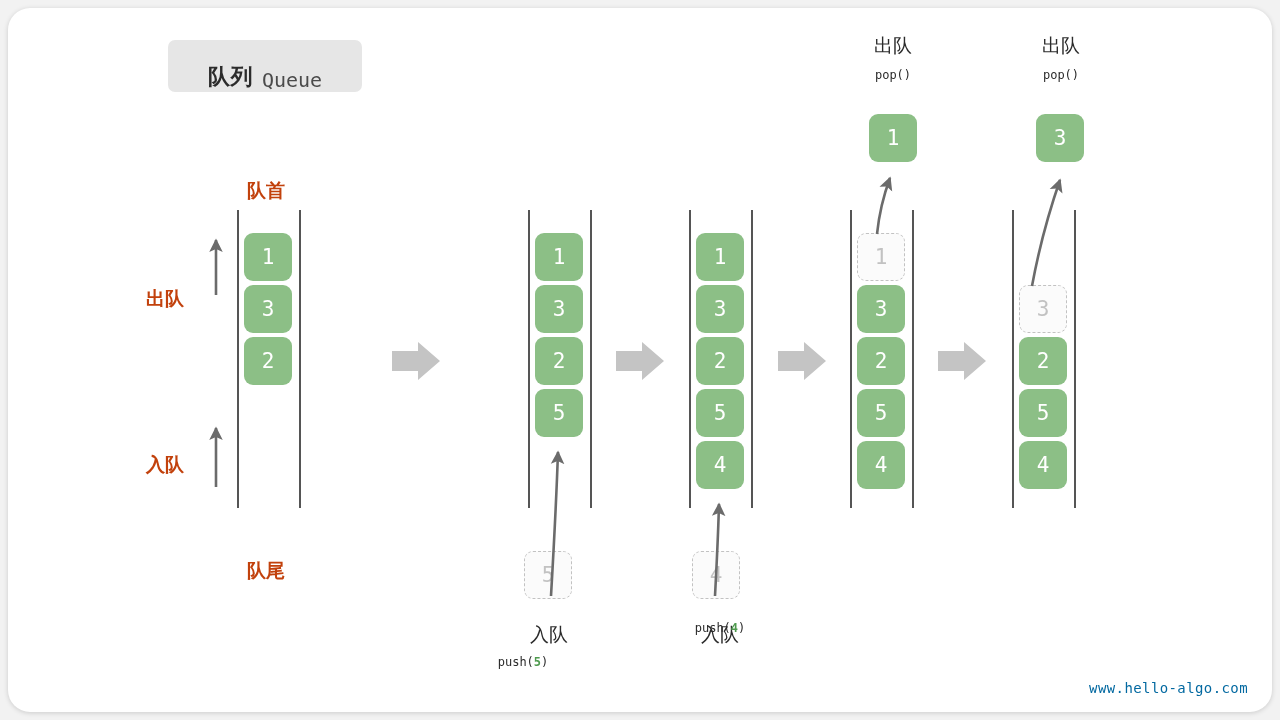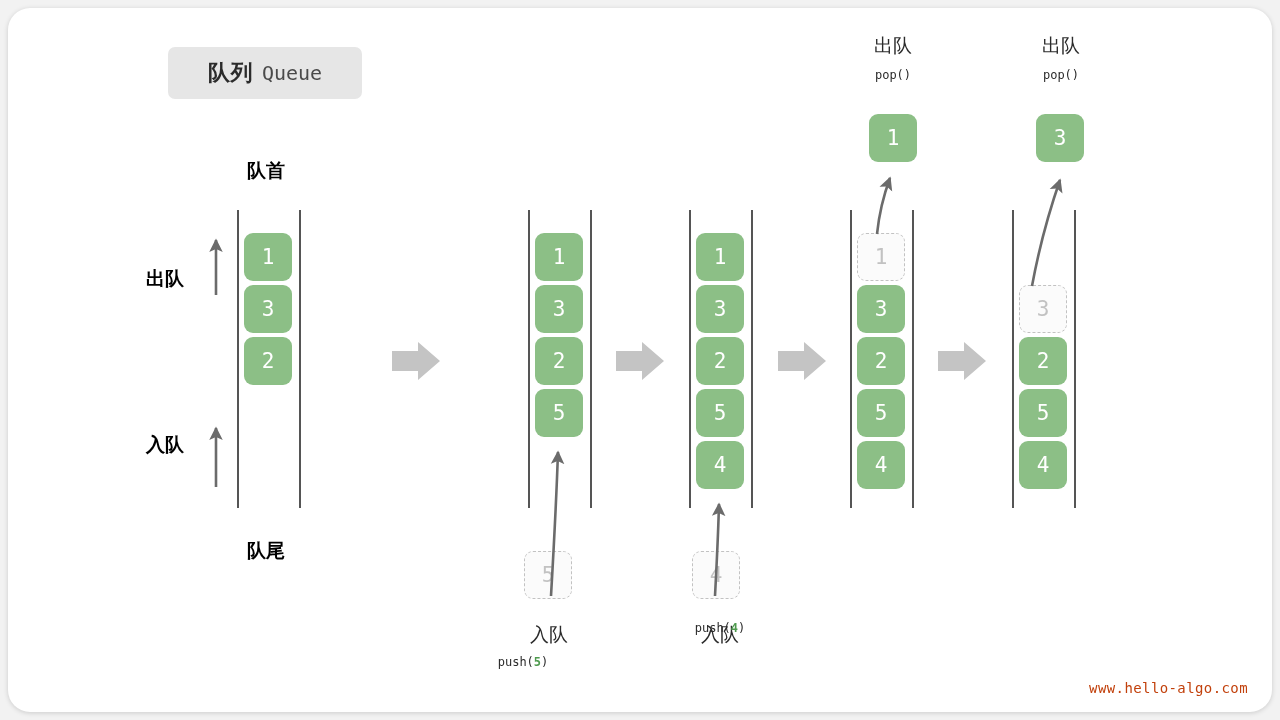--- a/index.html
+++ b/index.html
@@ -30,47 +30,48 @@
     height: 704px;
     background: #ffffff;
     border-radius: 22px;
     box-shadow: 0 1px 5px rgba(0,0,0,0.16);
   }
 
   
   .title-pill {
     position: absolute;
     left: 168px;
-    top: 47px;
+    top: 40px;
     width: 194px;
     height: 52px;
     background: #e6e6e6;
     border-radius: 7px;
     display: flex;
-    align-items: center;
+    align-items: flex-end;
     justify-content: center;
     gap: 9px;
   }
   .title-cn {
     font-size: 22px;
     font-weight: bold;
     color: #2b2b2b;
     letter-spacing: 0.5px;
   }
   .title-en {
     font-family: "DejaVu Sans Mono", "Liberation Mono", monospace;
     font-size: 20px;
     color: #4a4a4a;
   }
 
   
   .lbl {
     position: absolute;
-    color: #000000;
+    color: #c2410c;
     white-space: pre;
+    margin-top: 20px;
   }
   .lbl-head, .lbl-tail {
     font-size: 19px;
     font-weight: bold;
     text-align: center;
   }
   .lbl-side {
     font-size: 19px;
     font-weight: bold;
   }
@@ -120,21 +121,21 @@
     color: #c2c2c2;
   }
 
   
   .watermark {
     position: absolute;
     right: 32px;
     bottom: 24px;
     font-family: "DejaVu Sans Mono", "Liberation Mono", monospace;
     font-size: 14px;
-    color: #c2410c;
+    color: #0369a1;
     letter-spacing: 0.4px;
   }
 
   svg.overlay {
     position: absolute;
     left: 0;
     top: 0;
     width: 1280px;
     height: 720px;
     pointer-events: none;

